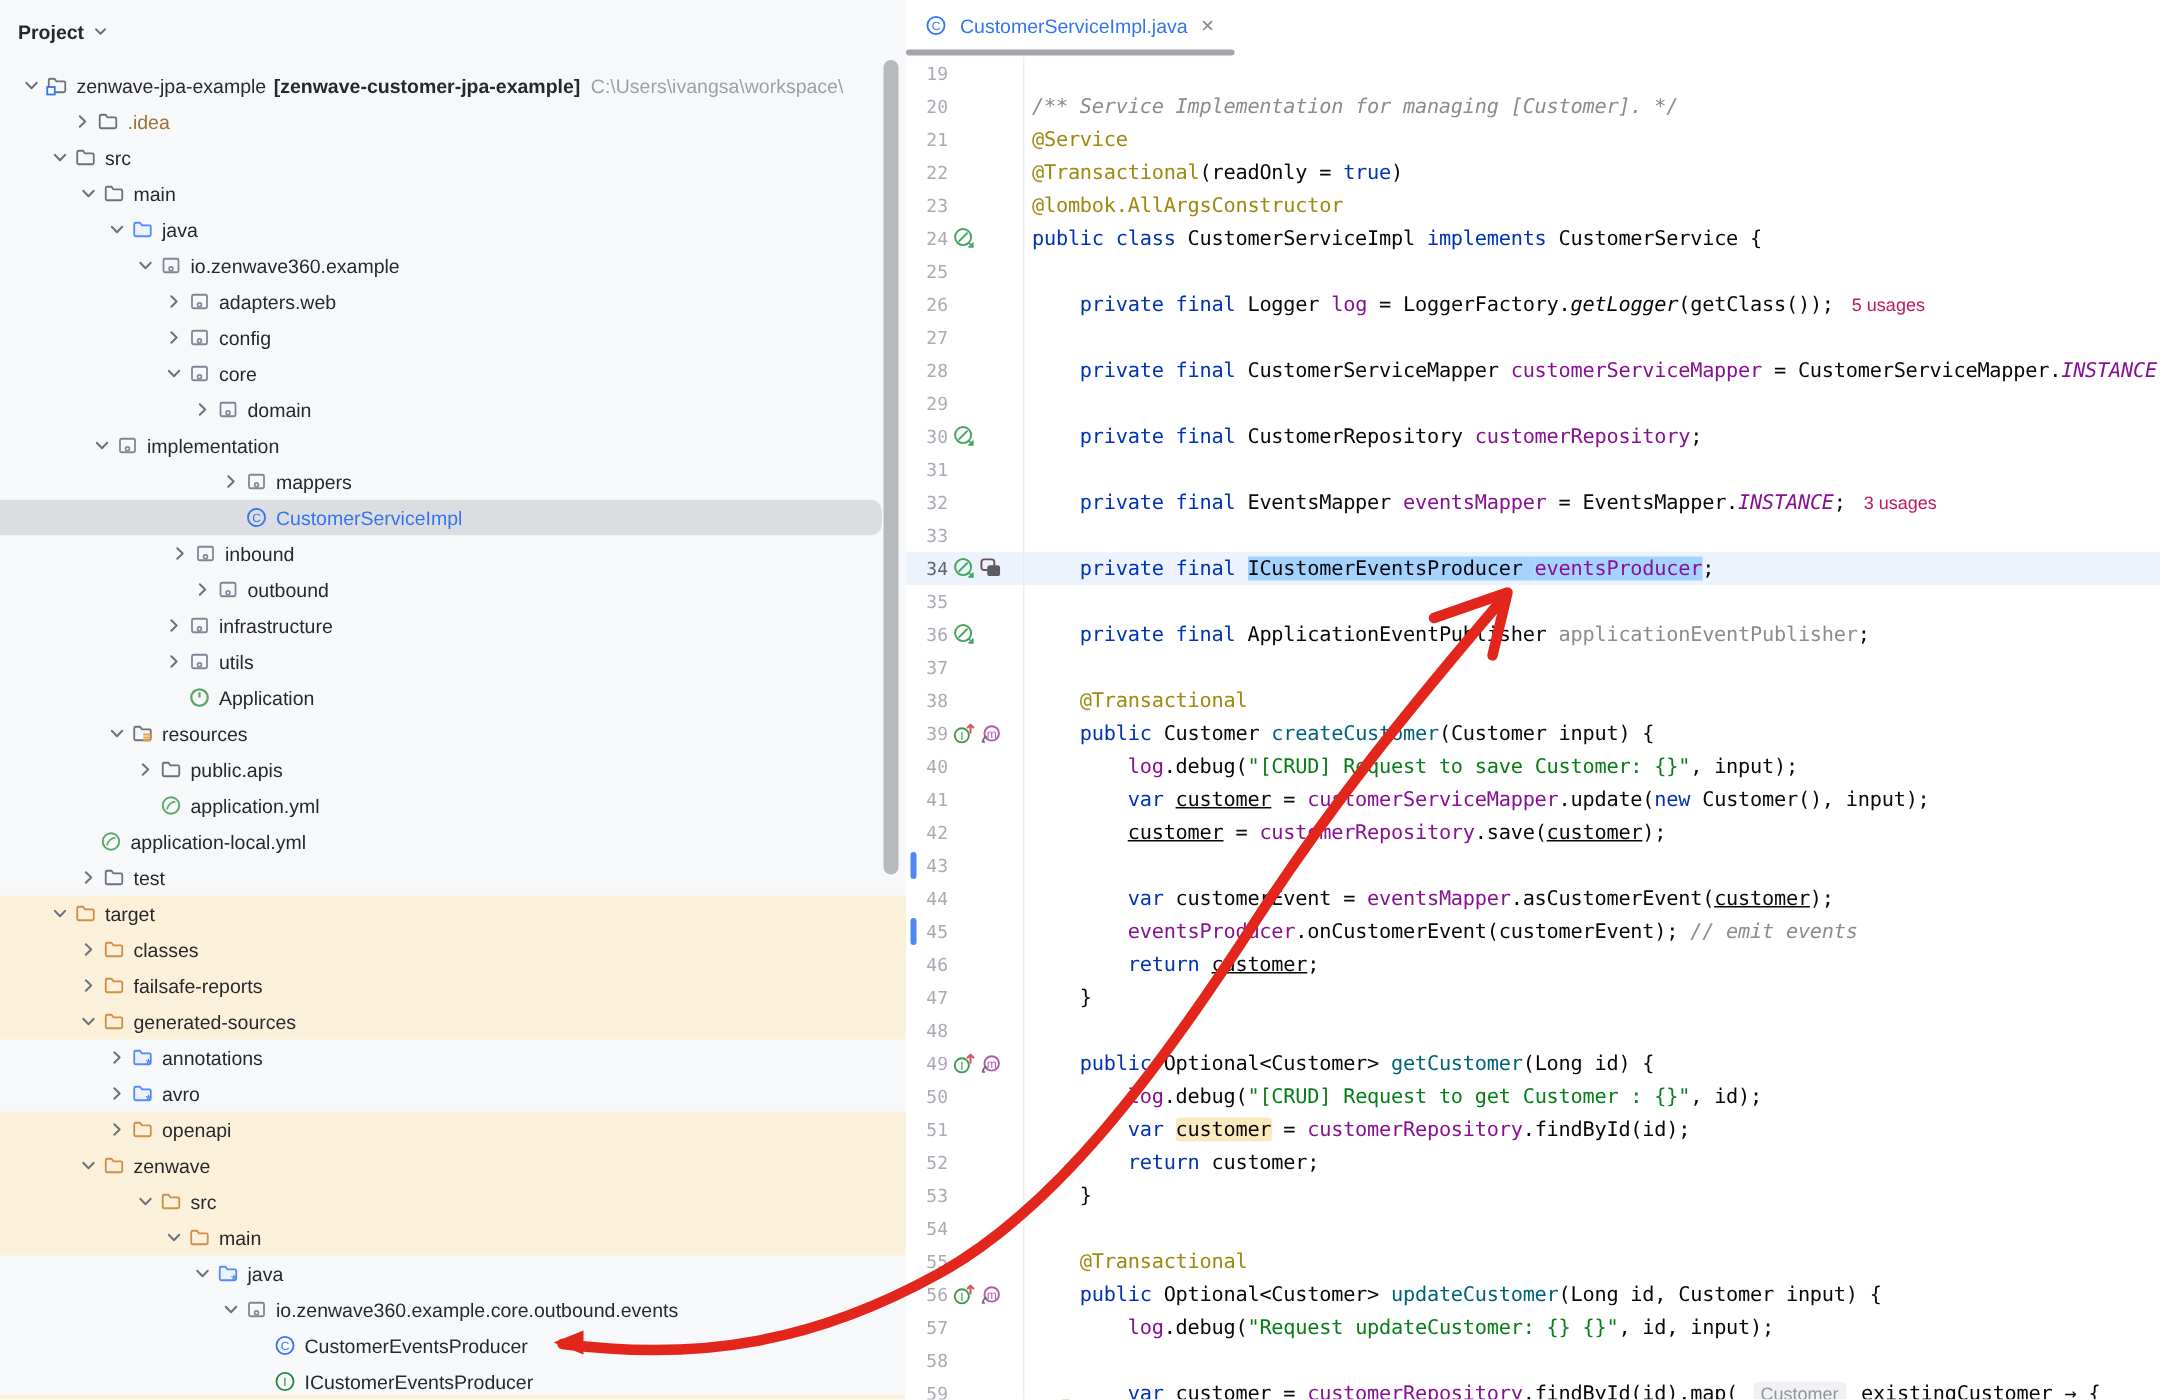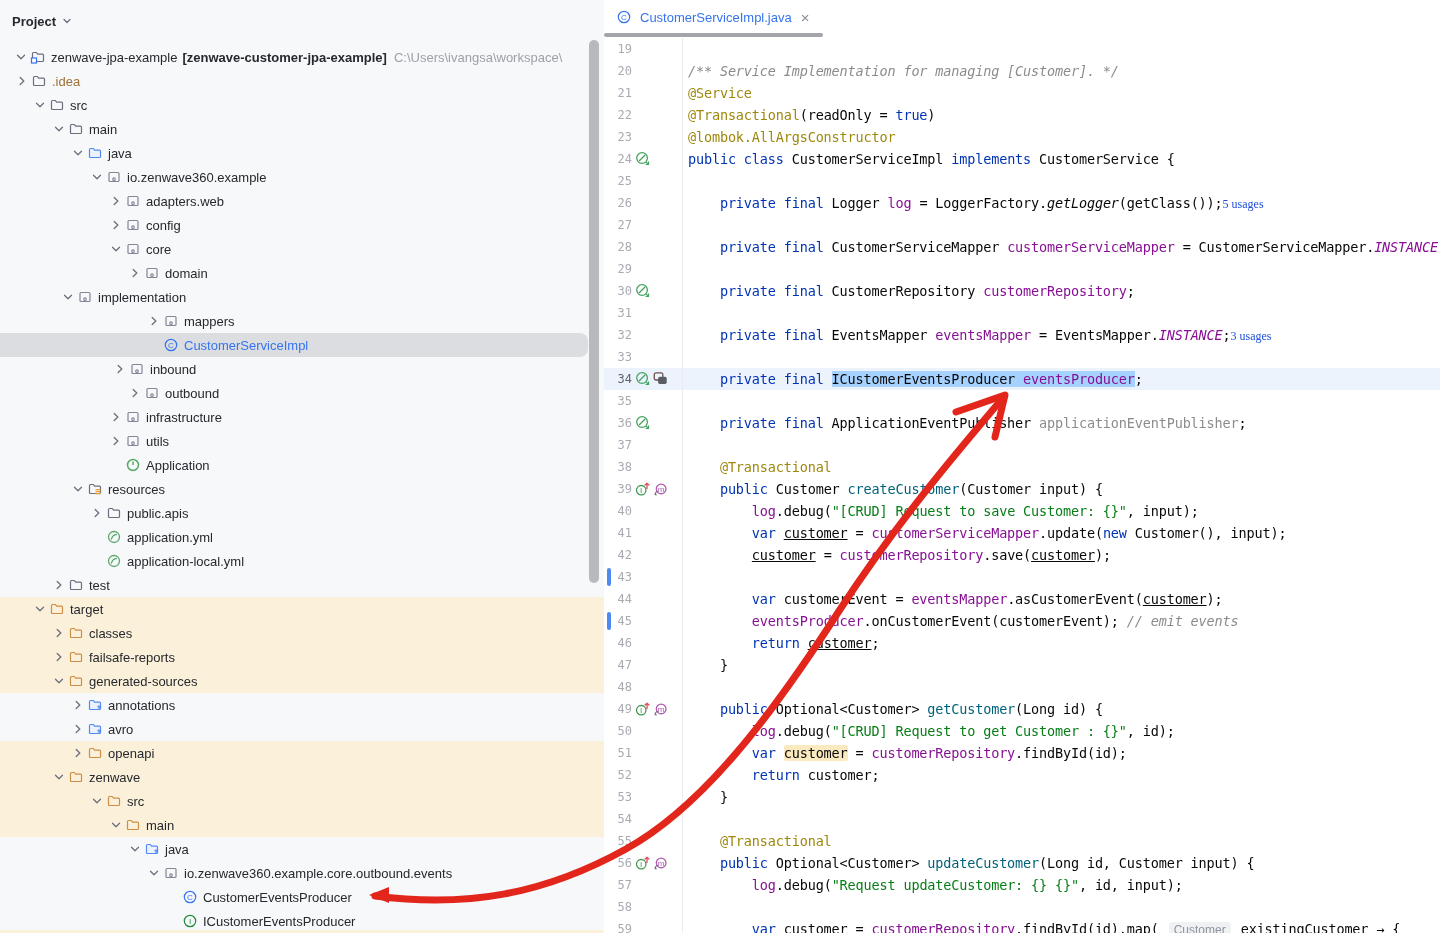--- a/index.html
+++ b/index.html
@@ -43,21 +43,21 @@
   .gbar{position:absolute;left:3px;top:2px;width:4px;height:18px;background:#4d89f0;border-radius:2px}
   #codecol{position:absolute;left:84px;top:38px;right:0;bottom:0;overflow:hidden}
   .cline{height:22px;white-space:pre;font-family:"DejaVu Sans Mono",monospace;font-size:13.5px;line-height:22px;letter-spacing:-0.15px;color:#080808}
   .seg{white-space:pre}
   .k{color:#0033b3}.f{color:#871094}.m{color:#00627a}.a{color:#9e880d}
   .s{color:#067d17}.c{color:#8c8c8c;font-style:italic}.d{color:#080808}
   .g{color:#8c8c8c}.it{font-style:italic}.sf{color:#871094;font-style:italic}
   .u{text-decoration:underline}
   .hl{background:#a6d2ff}
   .occ{background:#fbe9c0;border-radius:2px}
-  .inl{font-family:Liberation Serif, serif;font-size:12px;color:#1d4ed8;letter-spacing:0}
+  .inl{font-family:Liberation Sans, sans-serif;font-size:12px;color:#be185d;margin-left:12px;letter-spacing:0}
   .chip{background:#f0f1f3;color:#9094a0;border-radius:4px;padding:1px 5px;font-size:12px;margin:0 2px;font-family:"Liberation Sans",sans-serif;letter-spacing:0}
   #arrow-overlay{position:absolute;left:0;top:0;width:1440px;height:933px;pointer-events:none;z-index:50}
 </style>
 </head>
 <body>
 
 <div id="project">
   <div id="proj-header">
     <span id="proj-title">Project</span>
     <span class="chev-svg">
@@ -76,21 +76,21 @@
         <span class="ticon">
           <svg viewBox="0 0 16 16" width="16" height="16">
             <path d="M2.5 4.5 C2.5 3.9 2.9 3.5 3.5 3.5 H6.3 L7.6 5.2 H12.5 C13.1 5.2 13.5 5.6 13.5 6.2 V11.5 C13.5 12.1 13.1 12.5 12.5 12.5 H3.5 C2.9 12.5 2.5 12.1 2.5 11.5 Z" fill="none" stroke="#6c707e" stroke-width="1.2"></path>
             <rect x="1.5" y="9" width="5" height="5" fill="#fff" stroke="#3574f0" stroke-width="1.2"></rect>
           </svg>
         </span>
         <span class="tlabel">zenwave-jpa-example</span>
         <span class="tbold">[zenwave-customer-jpa-example]</span>
         <span class="tpath">C:\Users\ivangsa\workspace\</span>
       </div>
-      <div class="trow" style="padding-left: 13px; align-items: center;">
+      <div class="trow" style="padding-left: 46px; align-items: center;">
         <span class="chev">
           <svg viewBox="0 0 12 12" width="12" height="12">
             <polyline points="4.2,2.5 7.8,6 4.2,9.5" fill="none" stroke="#6c707e" stroke-width="1.3" stroke-linecap="round" stroke-linejoin="round"></polyline>
           </svg>
         </span>
         <span class="ticon">
           <svg viewBox="0 0 16 16" width="16" height="16">
             <path d="M2.5 4.5 C2.5 3.9 2.9 3.5 3.5 3.5 H6.3 L7.6 5.2 H12.5 C13.1 5.2 13.5 5.6 13.5 6.2 V11.5 C13.5 12.1 13.1 12.5 12.5 12.5 H3.5 C2.9 12.5 2.5 12.1 2.5 11.5 Z" fill="none" stroke="#6c707e" stroke-width="1.2"></path>
           </svg>
         </span>
@@ -343,21 +343,21 @@
       <div class="trow" style="padding-left: 88px;">
         <span class="chev"></span>
         <span class="ticon">
           <svg viewBox="0 0 16 16" width="16" height="16">
             <circle cx="8" cy="8" r="5.5" fill="none" stroke="#59a869" stroke-width="1.3"></circle>
             <path d="M5.3 10.6 C6 7.6 8.4 5.6 10.9 5.4" fill="none" stroke="#59a869" stroke-width="1.2"></path>
           </svg>
         </span>
         <span class="tlabel">application.yml</span>
       </div>
-      <div class="trow" style="padding-left: 88px;">
+      <div class="trow" style="padding-left: 48px;">
         <span class="chev"></span>
         <span class="ticon">
           <svg viewBox="0 0 16 16" width="16" height="16">
             <circle cx="8" cy="8" r="5.5" fill="none" stroke="#59a869" stroke-width="1.3"></circle>
             <path d="M5.3 10.6 C6 7.6 8.4 5.6 10.9 5.4" fill="none" stroke="#59a869" stroke-width="1.2"></path>
           </svg>
         </span>
         <span class="tlabel">application-local.yml</span>
       </div>
       <div class="trow" style="padding-left: 50px;">

